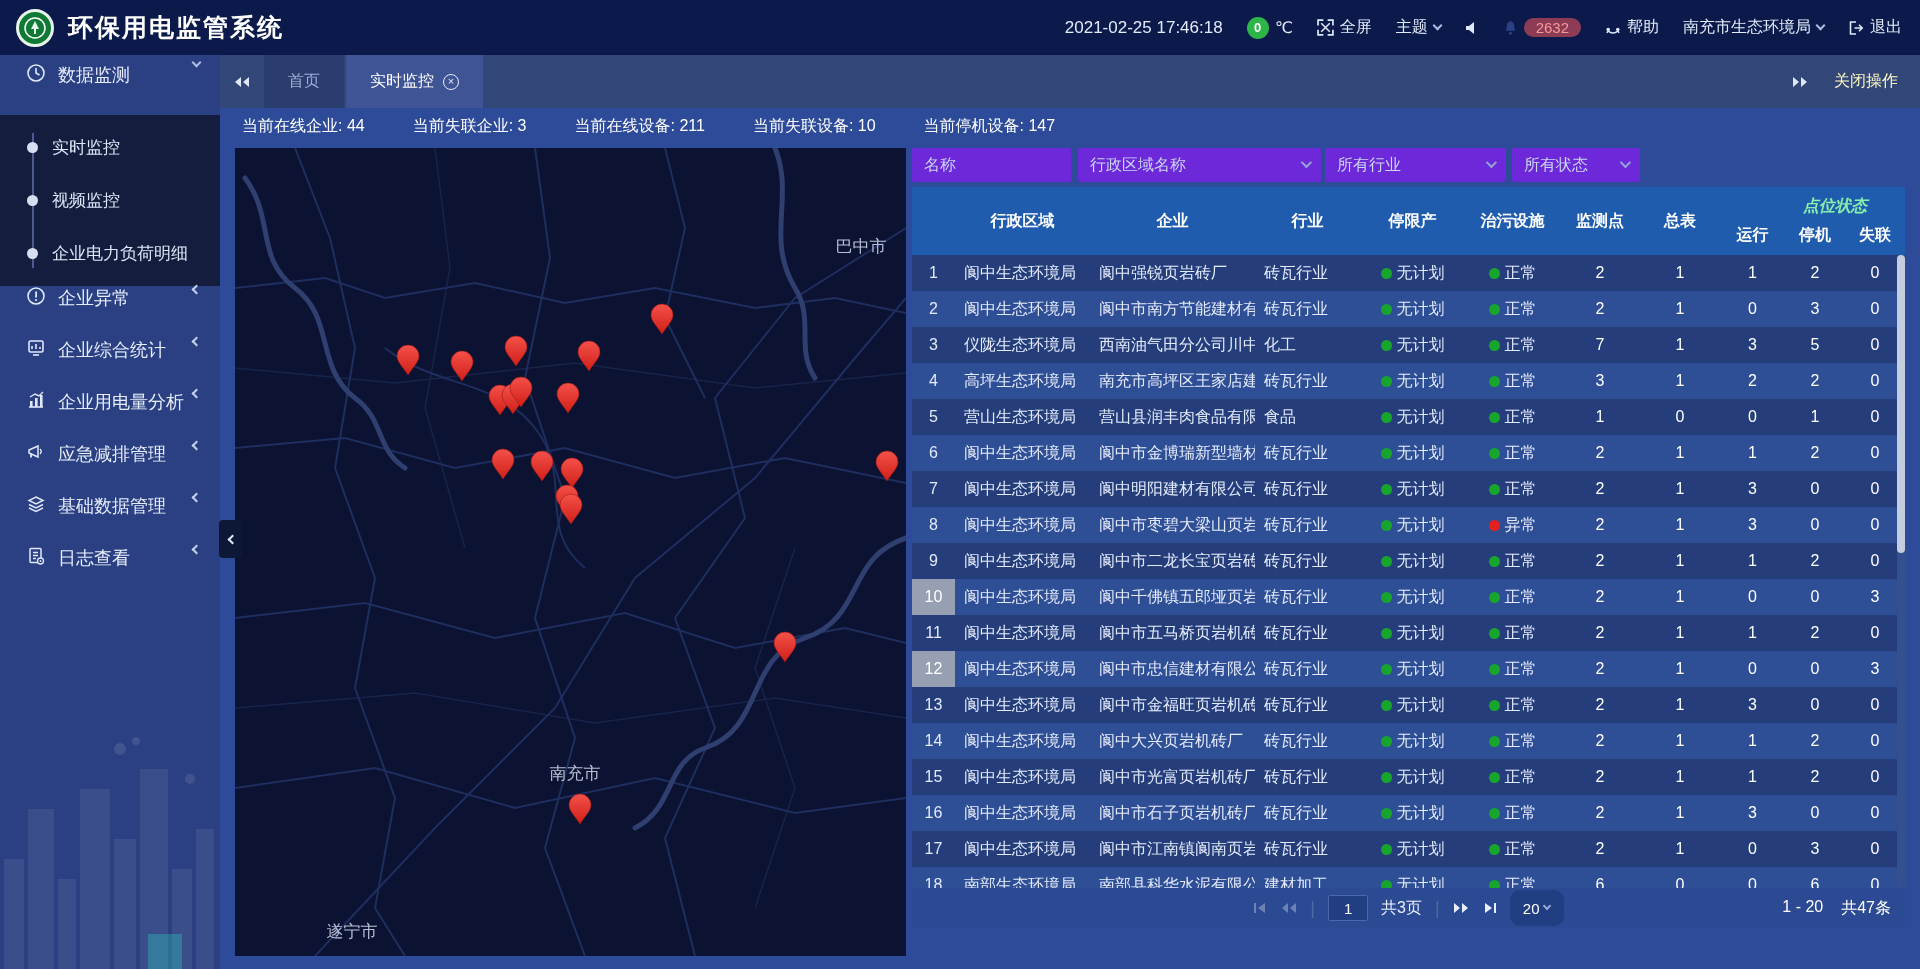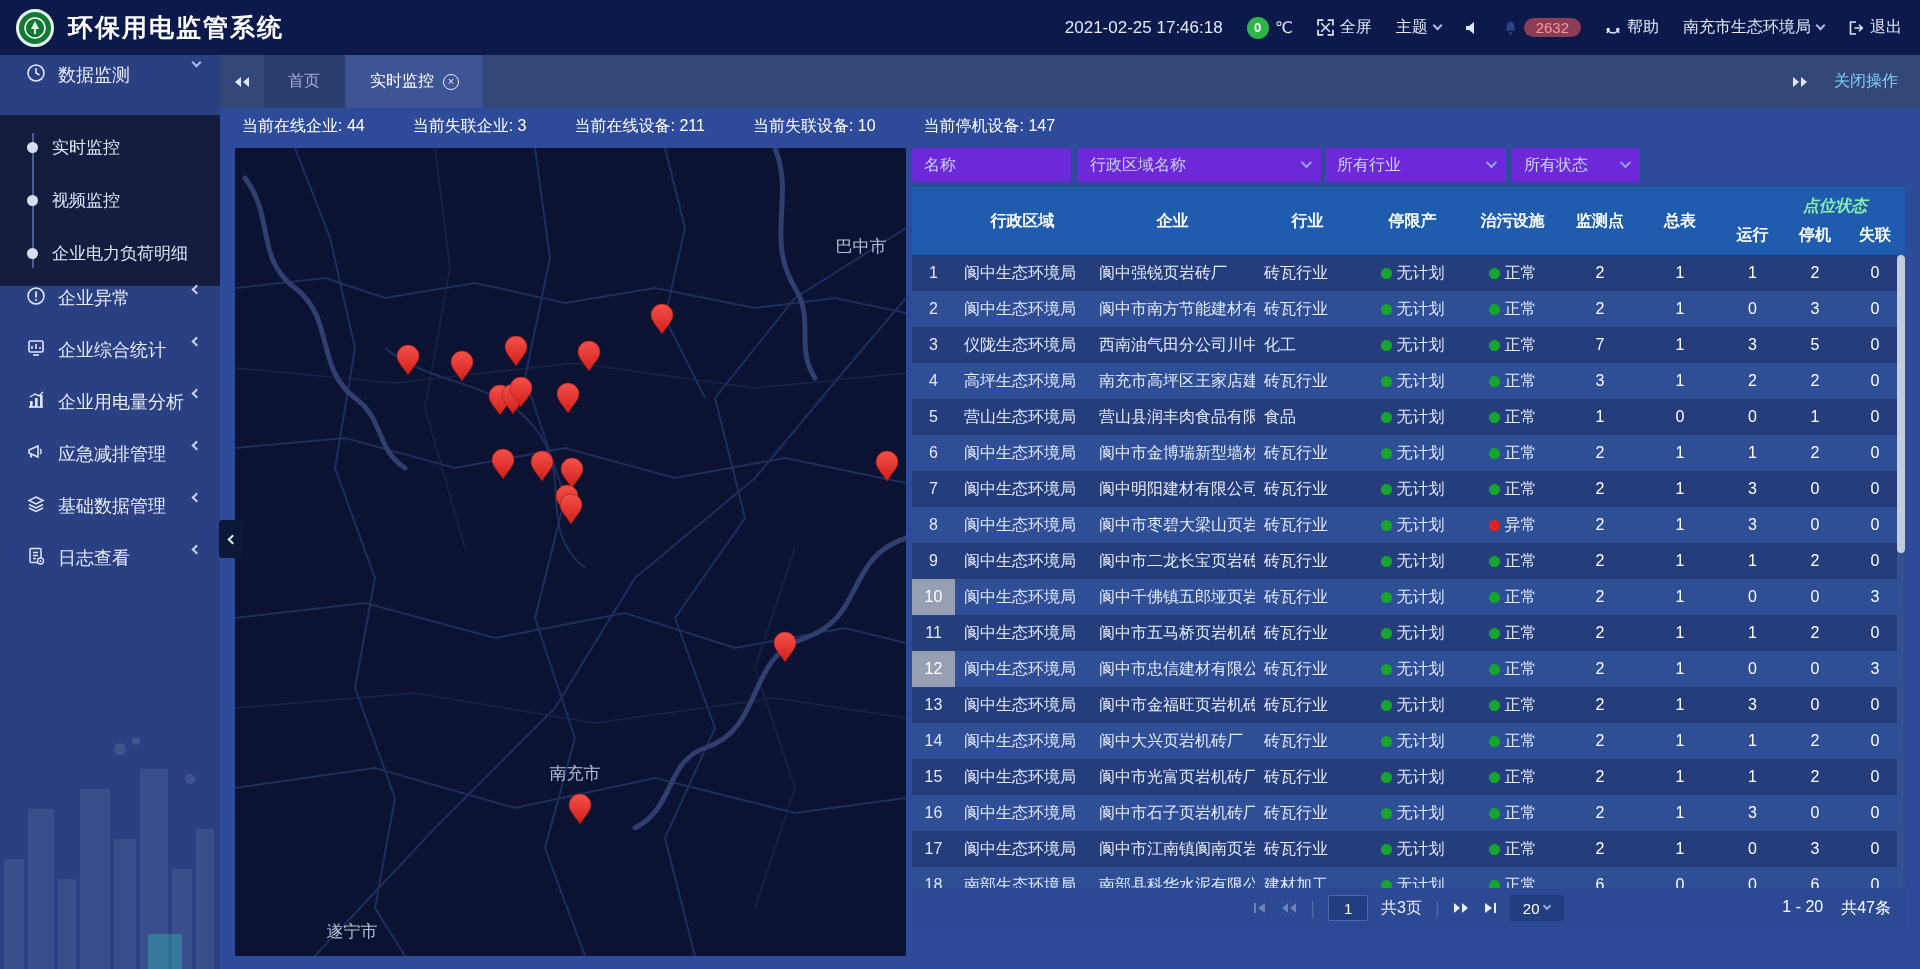--- a/index.html
+++ b/index.html
@@ -45,21 +45,21 @@
   
   .tabbar { height:53px; background:#324678; display:flex; align-items:stretch; flex:none; }
   .tab-collapse { width:44px; display:flex; align-items:center; justify-content:center; cursor:pointer; }
   .tab { padding:0 24px; display:flex; align-items:center; font-size:16px; color:#9dadd6;
     background:#2b3c6e; cursor:pointer; margin-right:2px; }
   .tab.active { background:#3e5495; color:#ffffff; }
   .tab-close { width:16px; height:16px; border-radius:50%; border:1px solid #e8edfb; margin-left:9px;
     display:flex; align-items:center; justify-content:center; font-size:11px; line-height:1; color:#e8edfb; }
   .tab-close::before { content:"×"; }
   .tabbar-right { margin-left:auto; display:flex; align-items:center; gap:26px; padding-right:22px;
-    color:#7dd3fc; font-size:16px; }
+    color:#fef9c3; font-size:16px; }
 
   
   .statsbar { height:37px; background:#2d4b99; display:flex; align-items:center; gap:48px;
     padding-left:22px; color:#ffffff; font-size:16px; flex:none; }
 
   
   .content { flex:1; background:#2d4b99; position:relative; display:flex; padding:3px 0 0 15px; min-height:0; }
   .collapse-handle { position:absolute; left:-1px; top:375px; width:23px; height:38px; background:#0d1836;
     border-radius:4px; display:flex; align-items:center; justify-content:center; z-index:5; cursor:pointer; }
   .collapse-handle .chev { border-color:#dfe7fa; }
@@ -101,21 +101,21 @@
 
   .vscroll { position:absolute; right:0; top:68px; width:8px; height:633px; background:#35508f; border-radius:4px; }
   .vscroll .thumb { position:absolute; top:0; left:0; width:8px; height:298px; background:#c4cddd; border-radius:4px; }
 
   .pager { height:40px; background:#2b4a93; position:relative; display:flex; align-items:center; flex:none; }
   .pager-center { position:absolute; left:0; right:0; display:flex; align-items:center; justify-content:center; gap:13px; }
   .pg-sep { color:#50699f; font-size:18px; }
   .pg-input { width:40px; height:26px; background:#223e82; border:1px solid #4c68aa; border-radius:2px;
     color:#fff; font-size:15px; display:flex; align-items:center; justify-content:center; }
   .pg-pages { color:#e9eefb; font-size:16px; }
-  .pg-size { width:54px; height:26px; background:#223e82; border-radius:2px; color:#fff; font-size:15px;
+  .pg-size { width:54px; height:36px; background:#223e82; border-radius:10px; color:#fff; font-size:15px;
     display:flex; align-items:center; justify-content:center; gap:5px; cursor:pointer; }
   .pg-size .sel-caret { position:static; transform:rotate(45deg); margin-top:-4px; width:6px; height:6px; }
   .pager-right { position:absolute; right:14px; display:flex; gap:18px; color:#fff; font-size:16px; }
   .pg-btn { display:flex; align-items:center; cursor:pointer; }
 </style>
 </head>
 <body>
 
 <div class="app">
 

